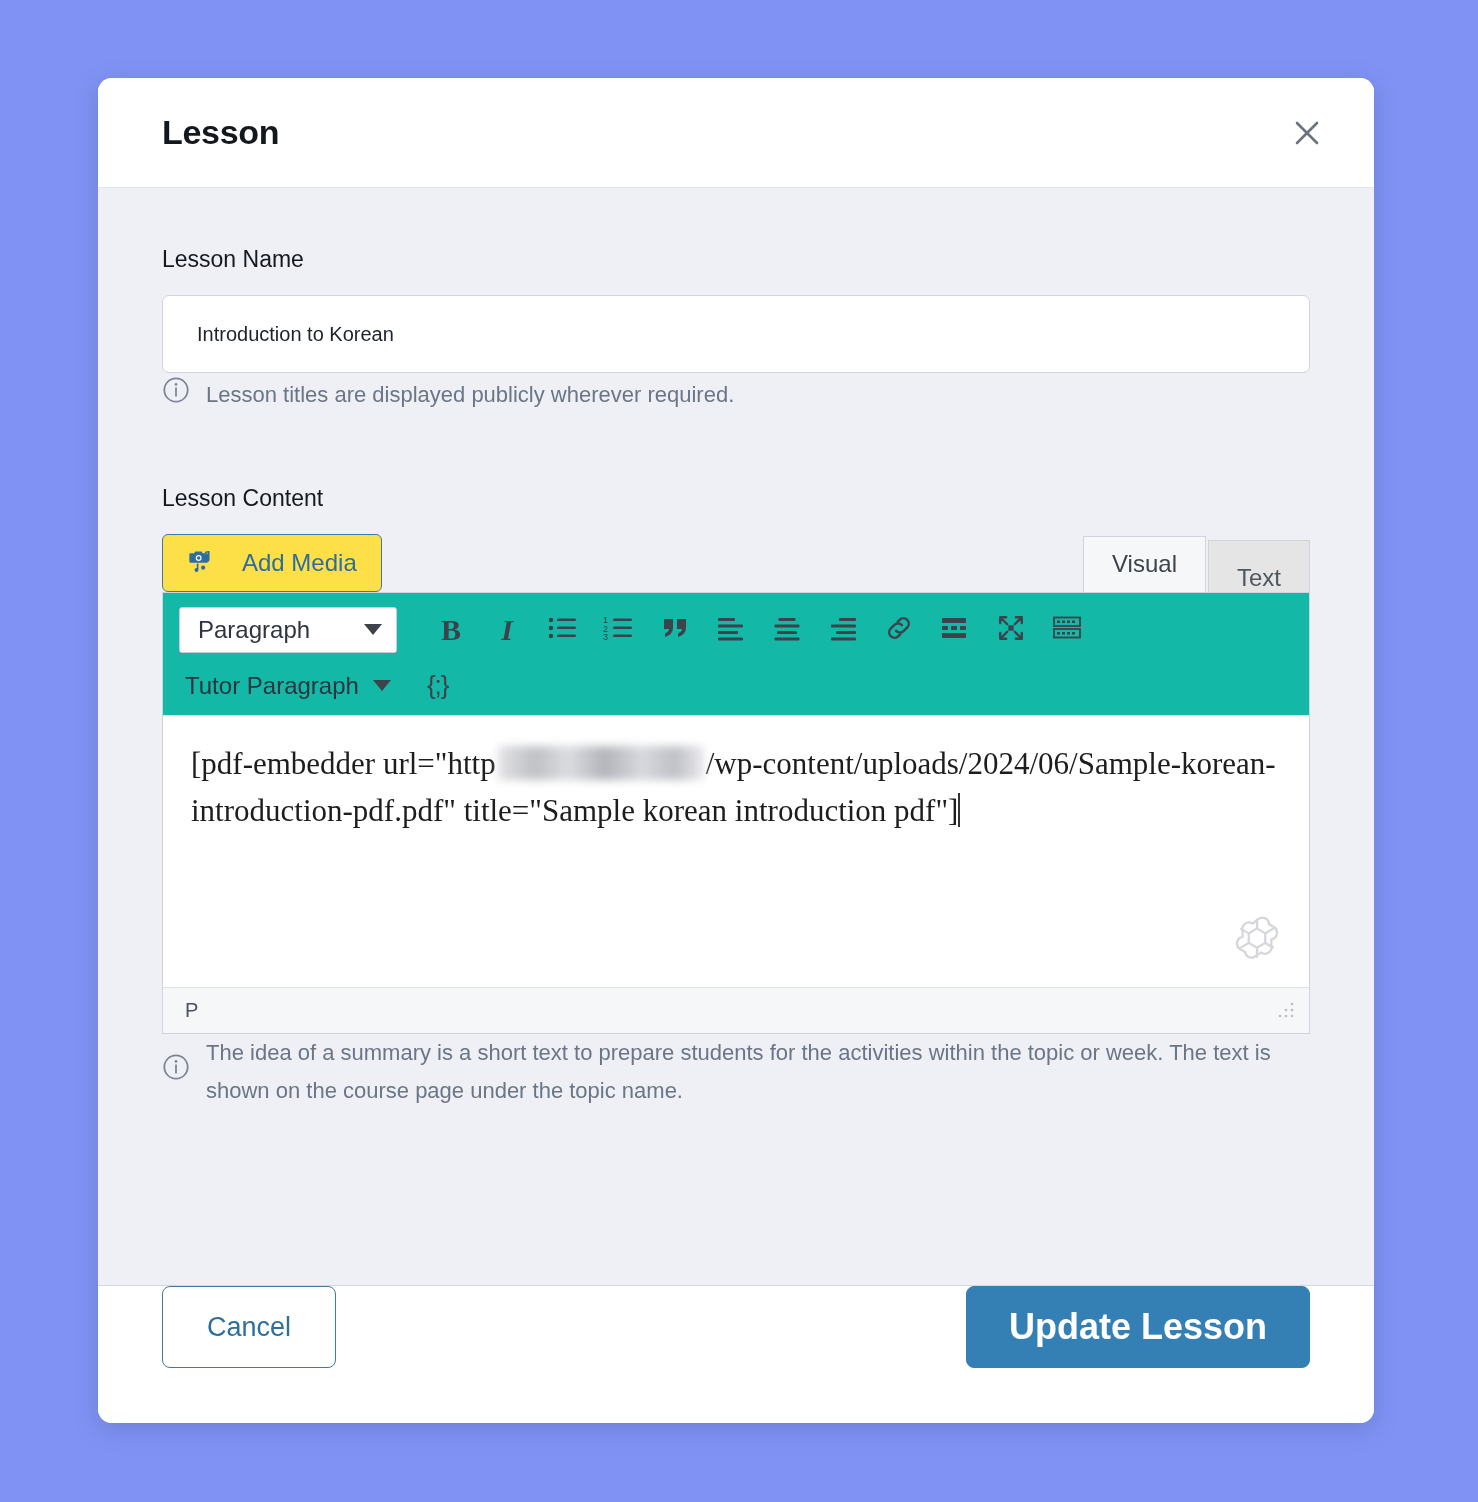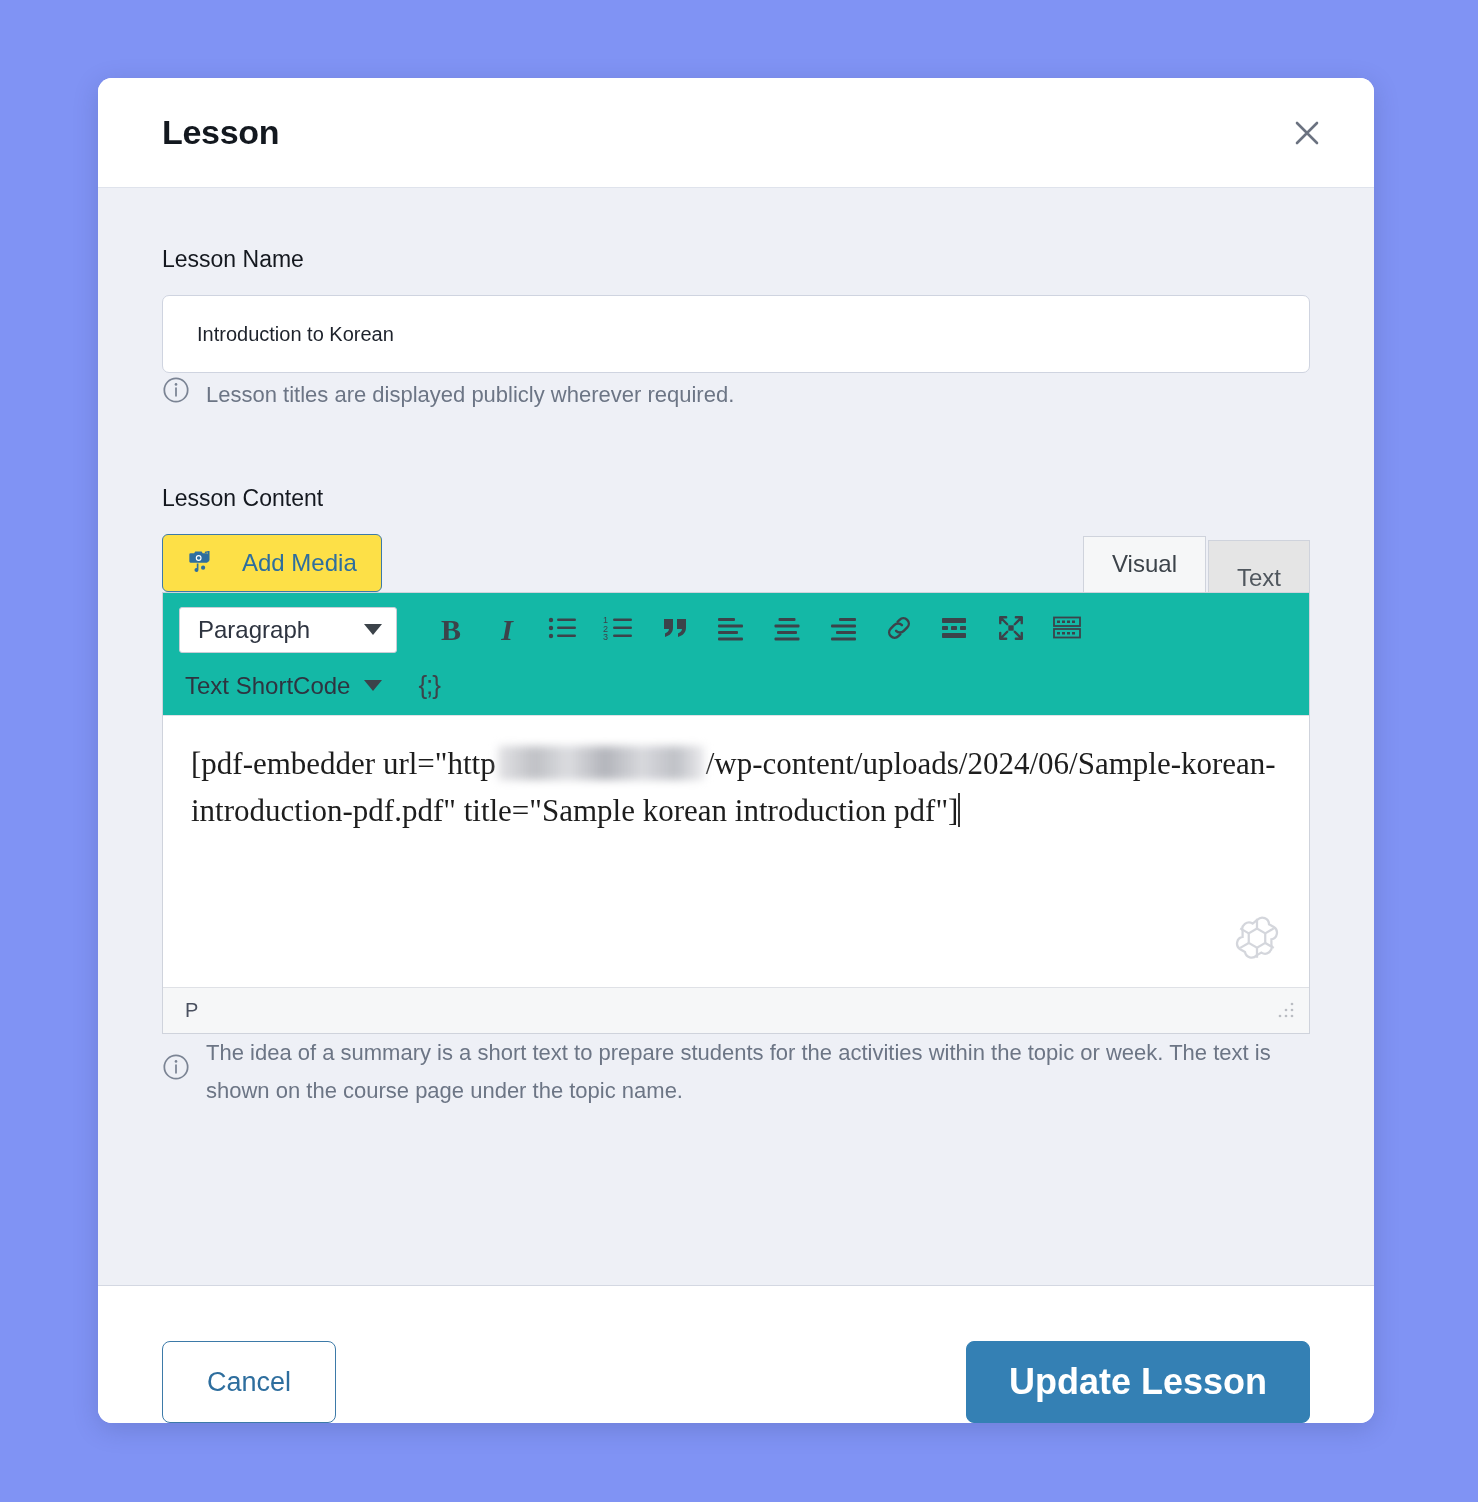--- a/index.html
+++ b/index.html
@@ -267,21 +267,21 @@
     width: 18px; height: 18px;
     opacity: 0.55;
   }
 
   
   .modal-footer {
     flex: 0 0 137px;
     height: 137px;
     background: #ffffff;
     display: flex;
-    align-items: flex-end;
+    align-items: flex-start;
     justify-content: space-between;
     padding: 0 64px;
   }
   .btn-cancel {
     height: 82px;
     padding: 0 44px;
     background: #ffffff;
     border: 1px solid #3d7aa8;
     border-radius: 8px;
     color: #2e6e9e;
@@ -497,21 +497,21 @@
                   <rect x="16" y="17" width="3" height="2.5"></rect>
                     <rect x="21" y="17" width="3" height="2.5"></rect>
                 </g>
               </svg>
             </span>
           </button>
         </div>
 
         <div class="toolbar toolbar-row2">
           <div class="shortcode-dd">
-            <span>Text ShortCode</span>
+            <span>Tutor Paragraph</span>
             <span class="caret"></span>
           </div>
           <div class="code-ico">
             <span>{;}</span>
           </div>
         </div>
 
         <div class="editor-content">
           <div class="editor-text">
             <span>[pdf-embedder url="http</span><span class="redacted"></span><span>/wp-content/uploads/2024/06/Sample-korean-introduction-pdf.pdf" title="Sample korean introduction pdf"]</span><span class="caret-bar"></span>

